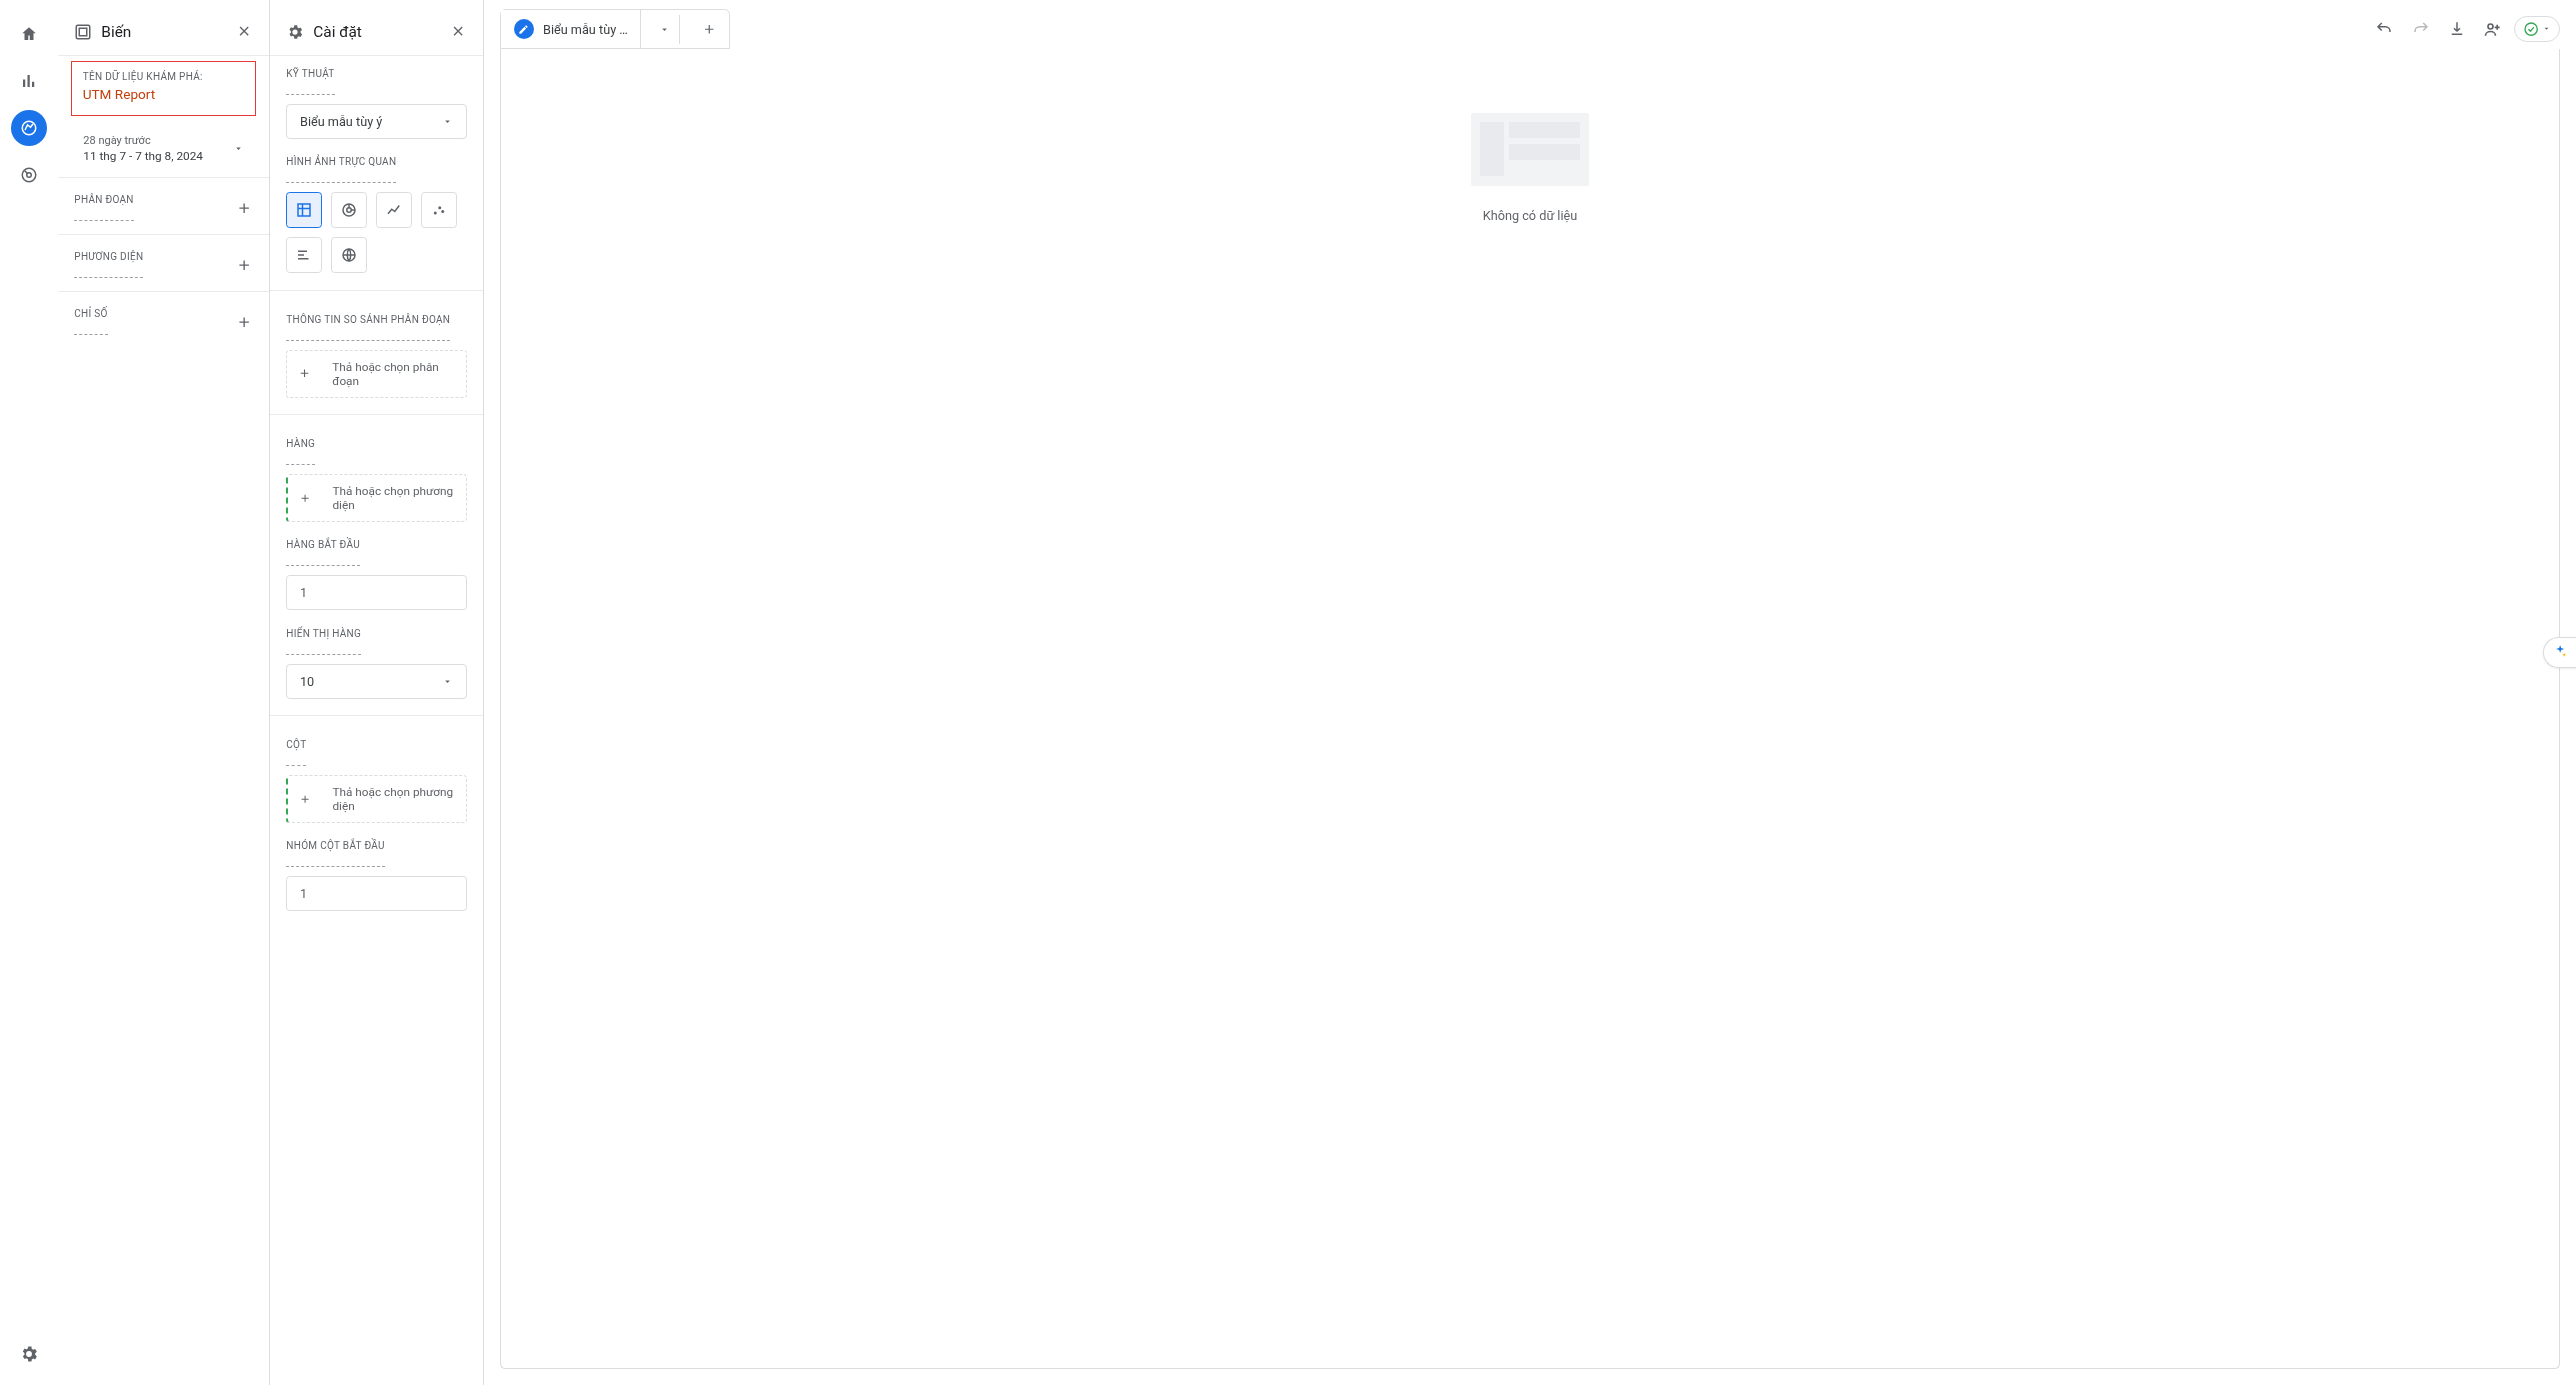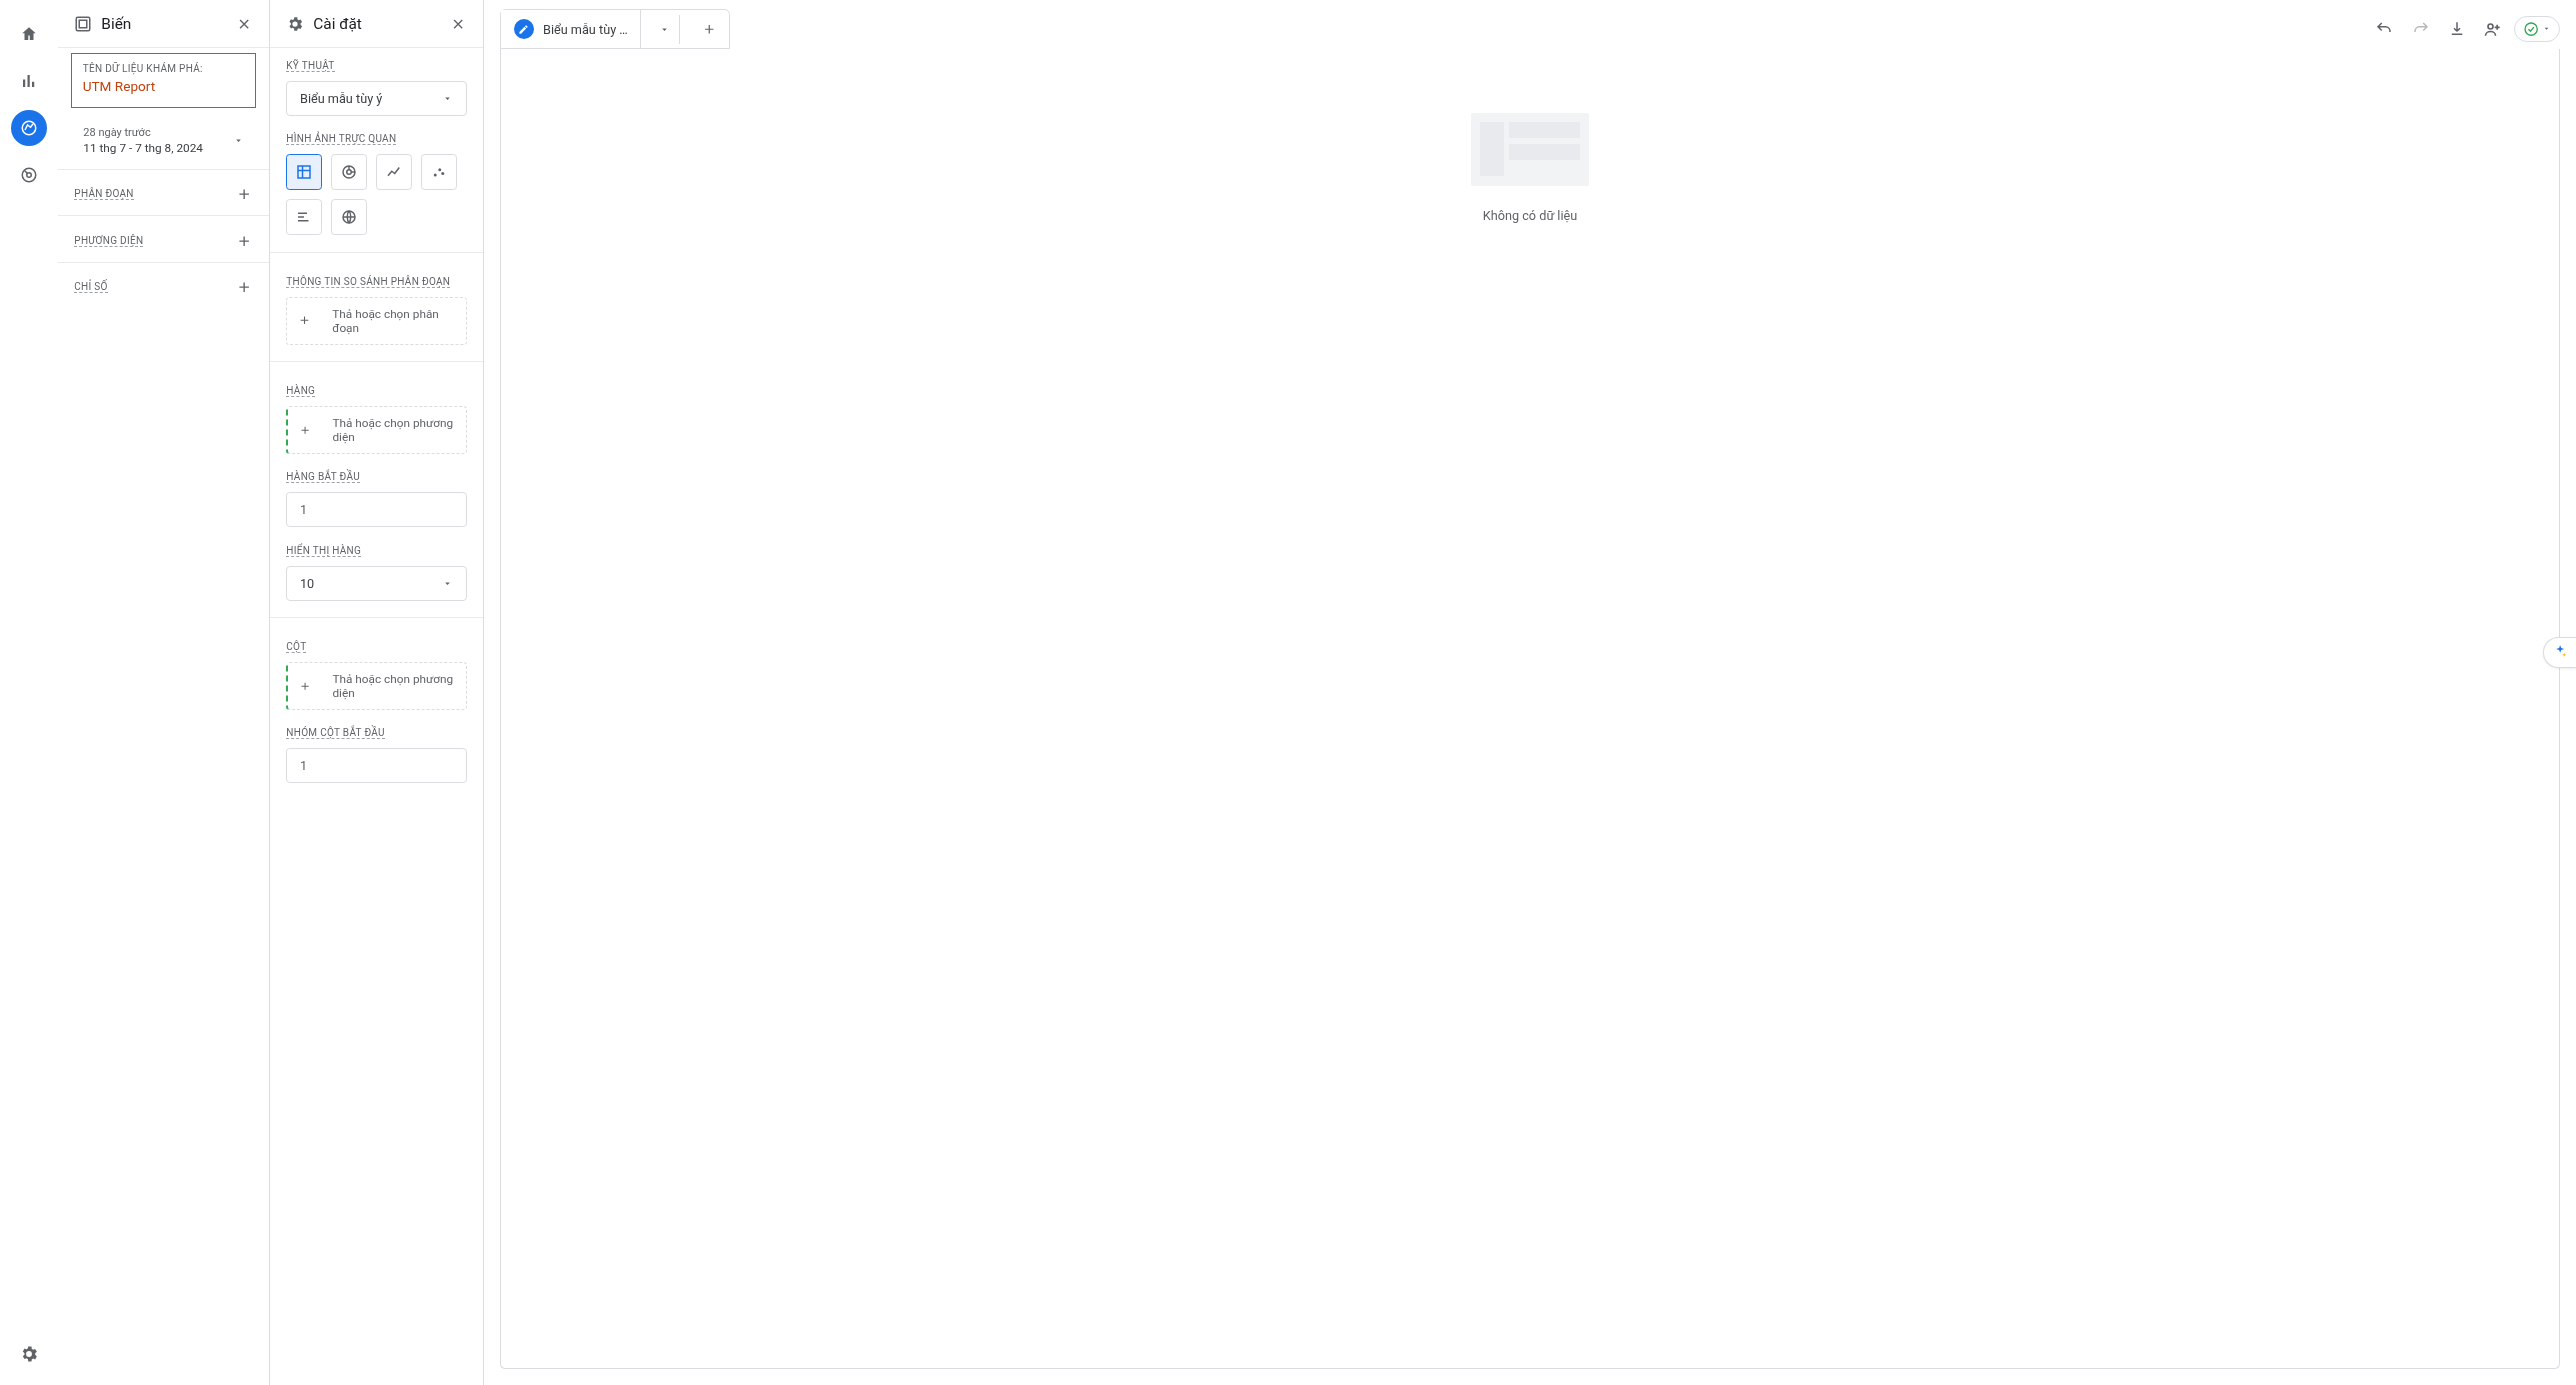--- a/index.html
+++ b/index.html
@@ -3,25 +3,25 @@
 <meta charset="utf-8">
 <style>
 * { box-sizing: border-box; margin: 0; padding: 0; }
 body { font-family: Roboto, Arial, sans-serif; background: #fff; color: #3c4043; font-size: 12.7px; overflow: hidden; }
 .app { display: flex; height: 100vh; }
 .rail { width: 58px; background: #fff; display: flex; flex-direction: column; align-items: center; padding-top: 16.3px; gap: 11px; border-right: 0.9px solid transparent;}
 .rail-item { width: 36px; height: 36px; border-radius: 50%; display:flex; align-items:center; justify-content:center; cursor:pointer; color:#5f6368;}
 .rail-item.active { background:#1a73e8; color:#fff;}
 .rail-spacer { flex:1;}
 .panel { width: 212px; border-right: 0.9px solid #dadce0; display:flex; flex-direction:column; background:#fff;}
-.panel-header { display:flex; align-items:flex-end; justify-content:space-between; padding: 14.5px 16.3px 14.5px 16.3px;}
+.panel-header { display:flex; align-items:center; justify-content:space-between; padding: 14.5px 16.3px 14.5px 16.3px; margin-top: 8px;}
 .panel-title { display:flex; align-items:center; gap:9px; font-size: 15.4px; color:#202124; }
 .close-btn { color:#5f6368; cursor:pointer; display:flex;}
 .hr { border-bottom:0.9px solid #e8eaed; }
-.section-lbl { font-size: 10px; color:#5f6368; letter-spacing: 0.3px; text-transform: uppercase; border-bottom: 0.9px dashed #9aa0a6; display:inline-block; padding-bottom:0;}
+.section-lbl { font-size: 10px; color:#5f6368; letter-spacing: 0.3px; text-transform: uppercase; border-bottom: 0.9px dashed #9aa0a6; display:inline-block; padding-bottom:15px;}
 .name-box { border: 1.8px solid #e53935; padding: 9px 11px 12.7px 11px; margin: 5.4px 12.7px 0 12.7px;}
 .name-box .lbl { font-size: 10px; color:#5f6368; letter-spacing:0.3px;}
 .name-box .val { font-size: 13.6px; color:#c2410c; margin-top:3.6px;}
 .date-sel { margin: 12.7px 16.3px 0 16.3px; padding: 5.4px 9px; border-radius: 3.6px; display:flex; align-items:center; justify-content:space-between; cursor:pointer;gap:16px;}
 .date-sel .txt-small{ font-size:11px; color:#5f6368;}
 .date-sel .txt-main{ font-size:11.8px; color:#3c4043; margin-top:1.8px;}
 .sec-row { display:flex; align-items:center; justify-content:space-between; padding: 16.3px 16.3px 12.7px 16.3px; border-top:0.9px solid #e8eaed;}
 .plus-btn { color:#5f6368; cursor:pointer; display:flex;}
 .settings-panel { width: 214px; border-right: 0.9px solid #dadce0; display:flex; flex-direction:column; overflow-y:auto; padding-bottom: 11px;}
 .s-sec { padding: 9px 16.3px 5.4px 16.3px;}

